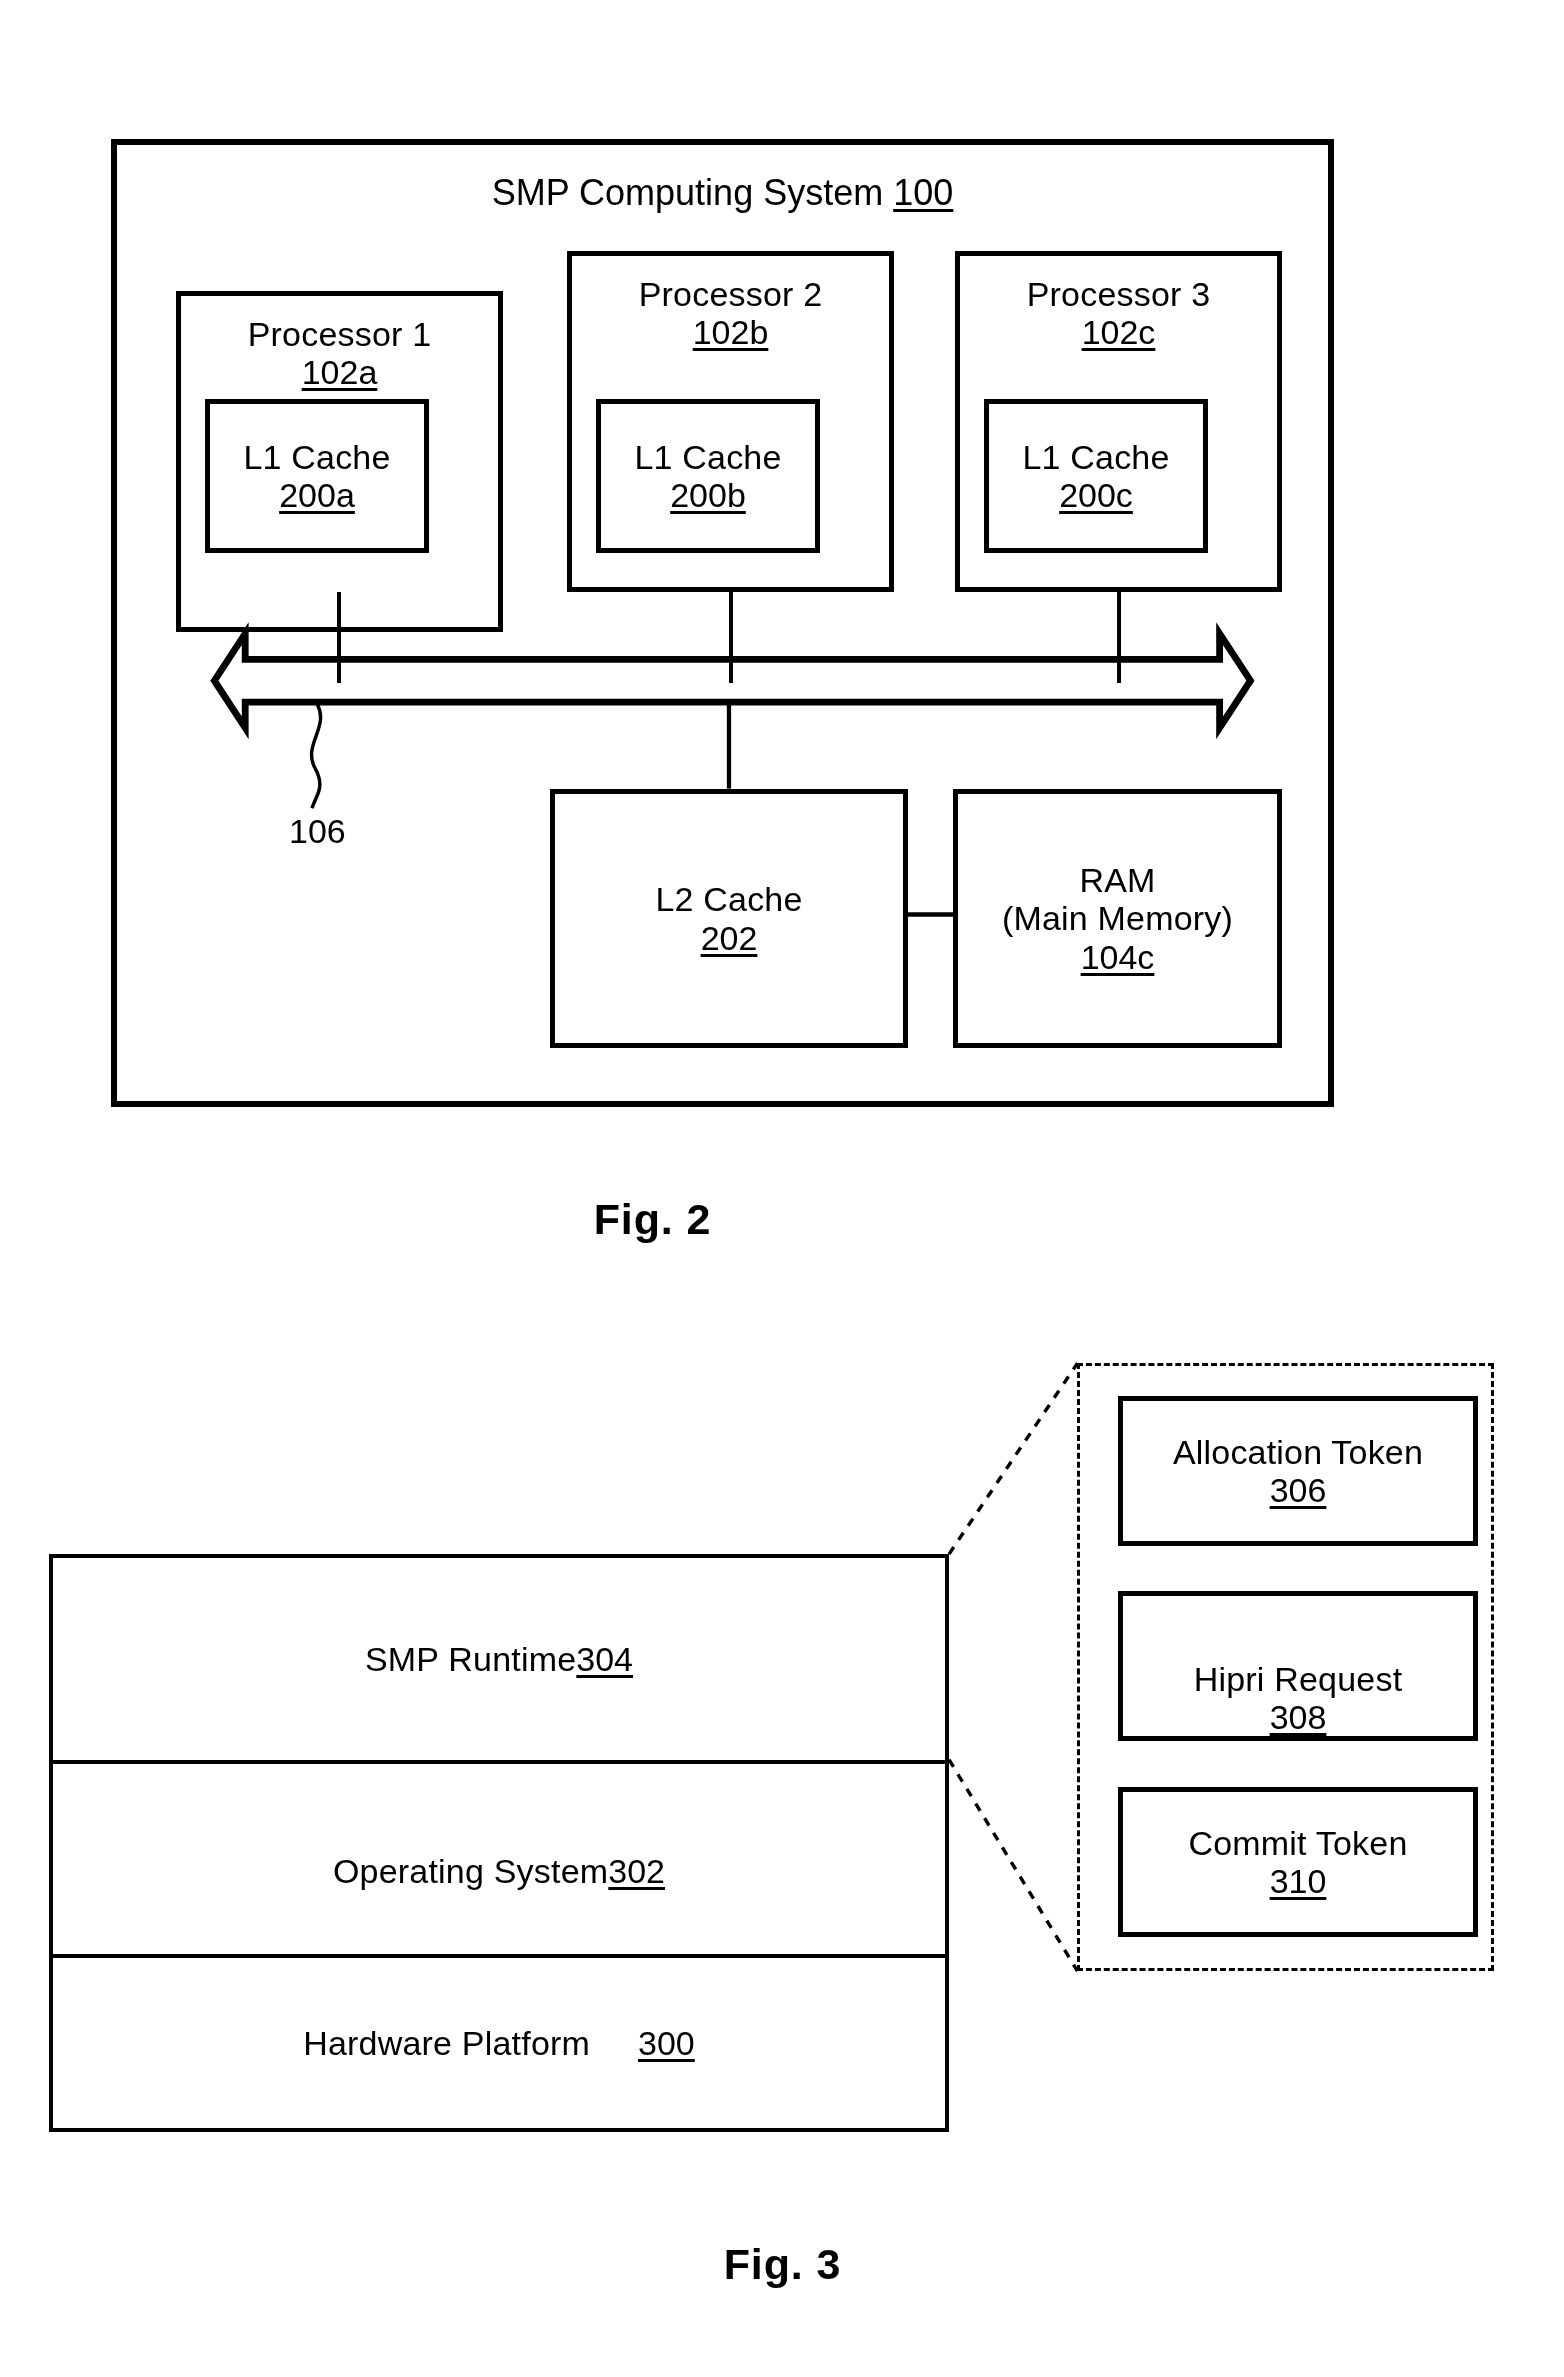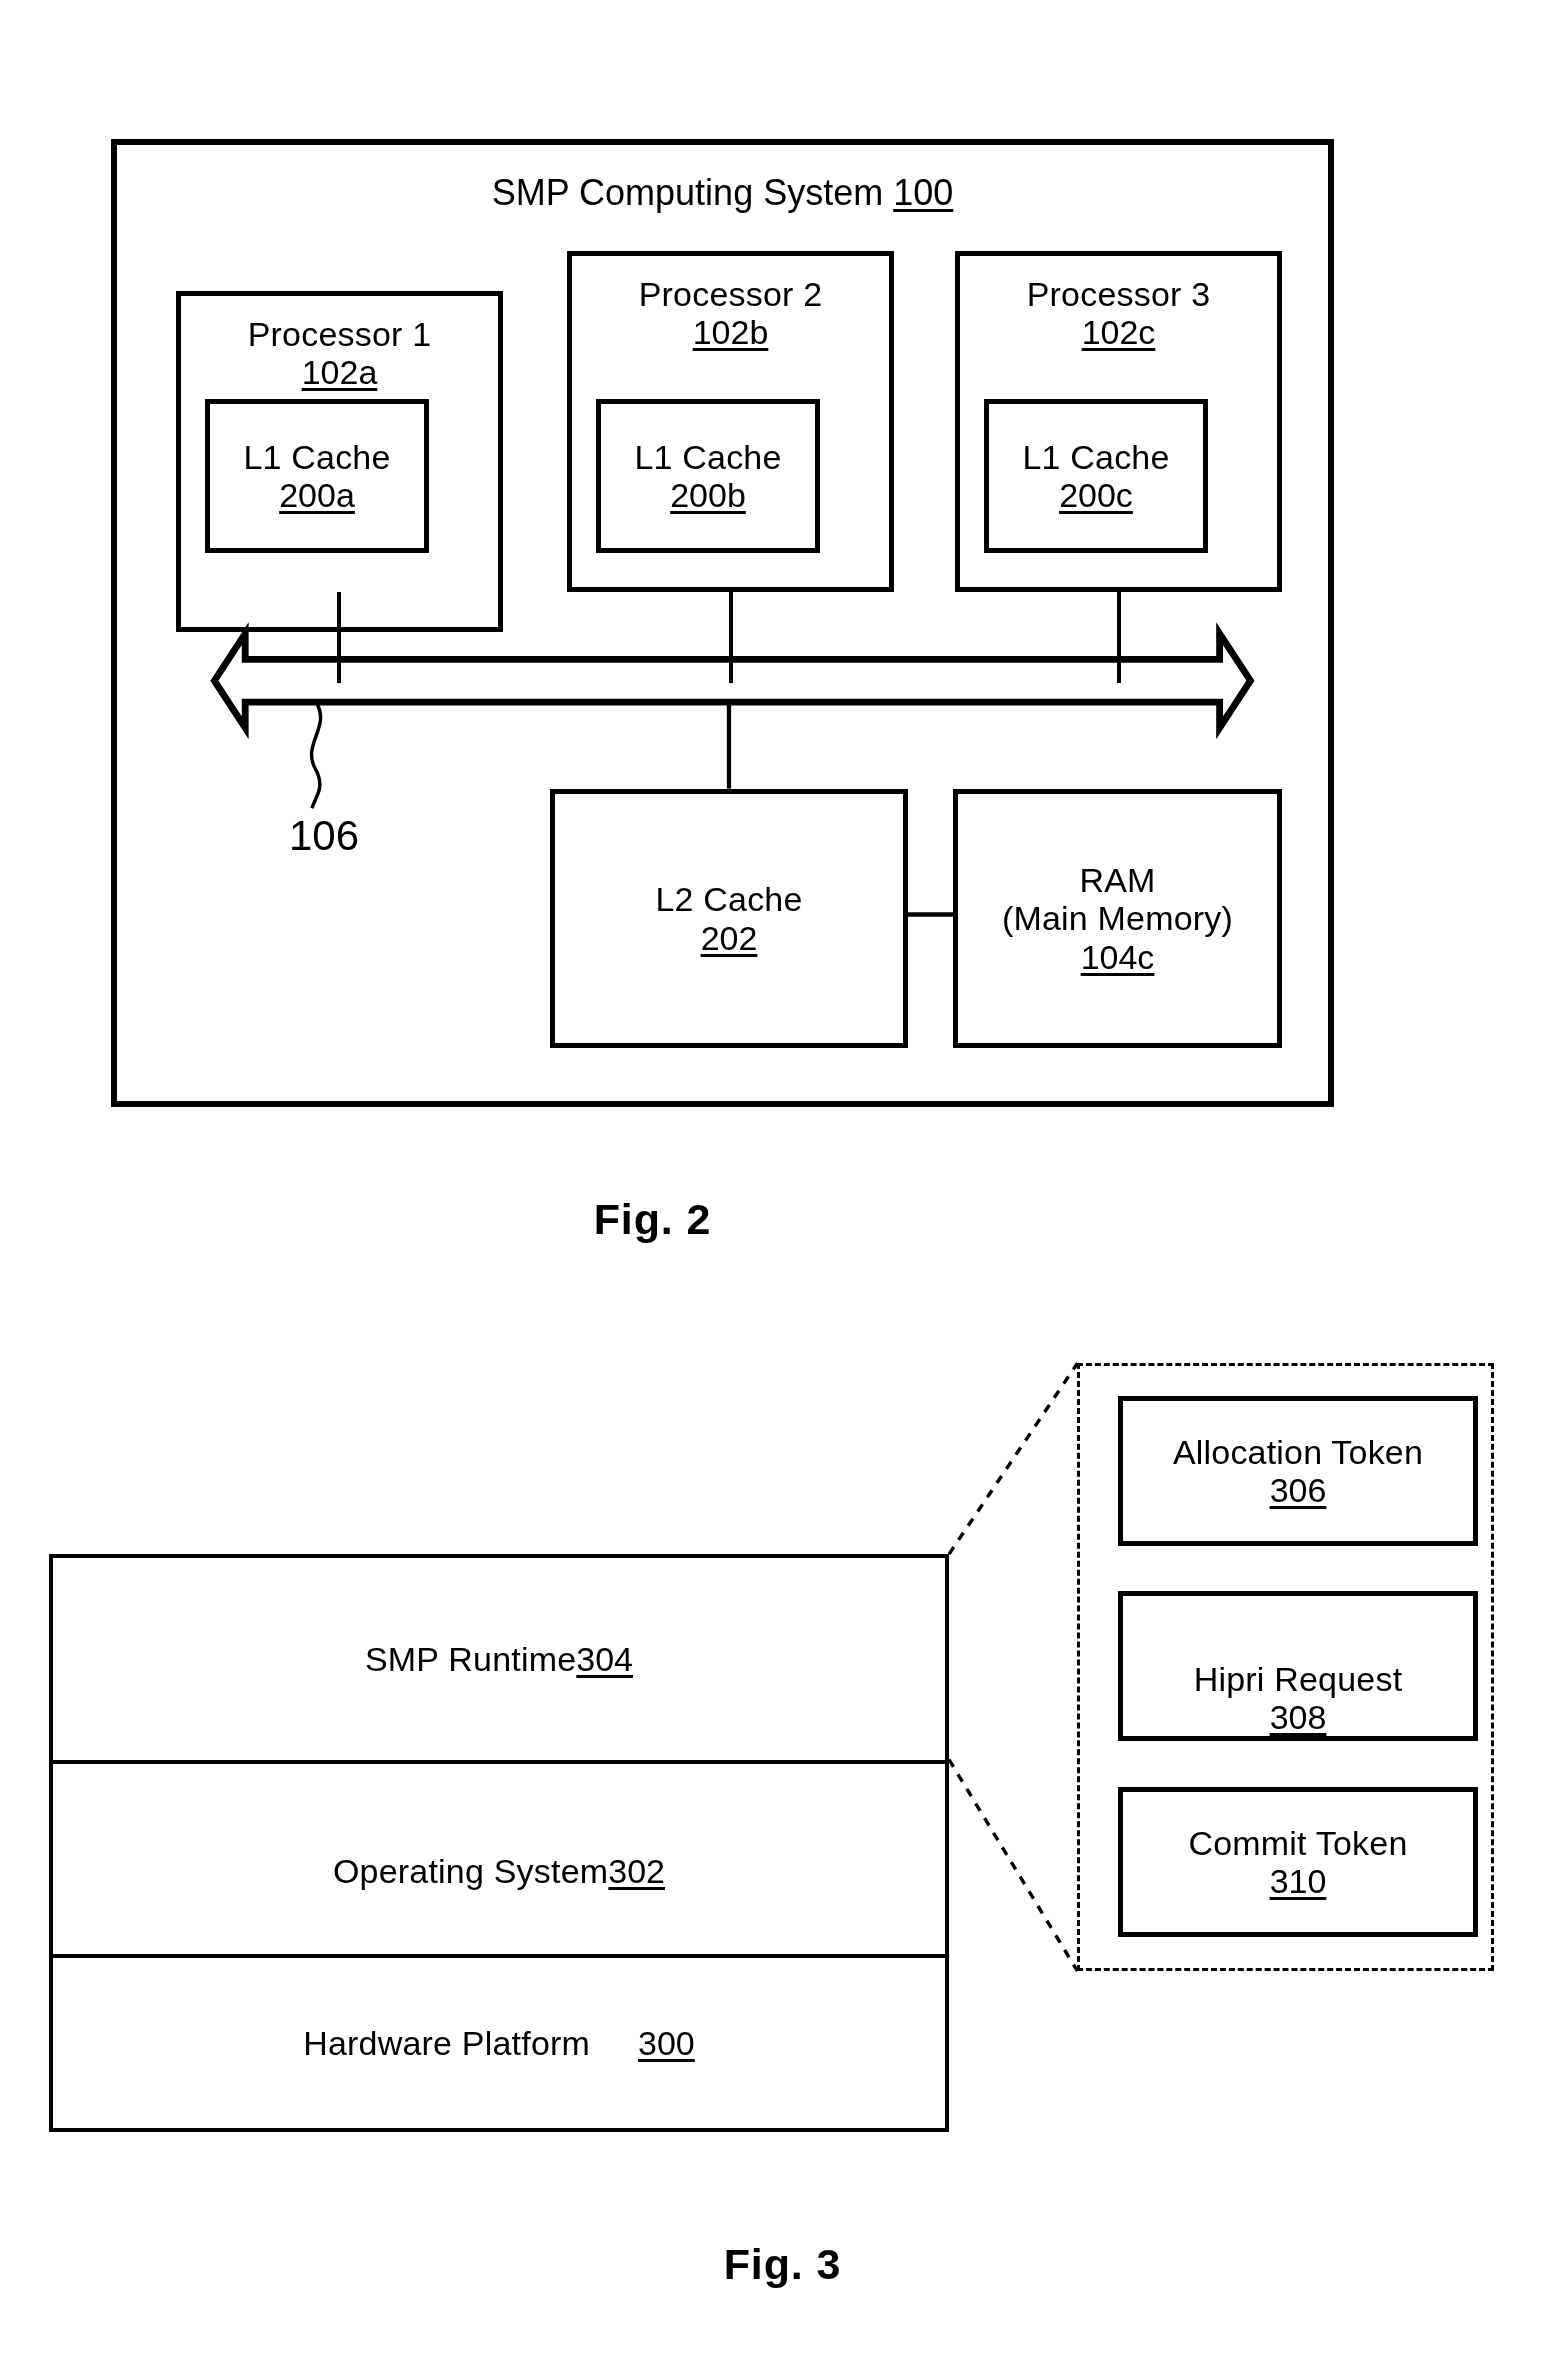--- a/index.html
+++ b/index.html
@@ -92,21 +92,21 @@
     background: #fff;
     display: flex;
     flex-direction: row;
     align-items: center;
     justify-content: center;
     text-align: center;
   }
   .stack-cell.last { border-bottom-width: 4.3px; gap: 48px; }
   .ref-106 {
     position: absolute;
-    font-size: 42px;
+    font-size: 34px;
     white-space: nowrap;
   }
   svg.overlay {
     position: absolute;
     top: 0; left: 0;
     width: 1565px;
     height: 2377px;
     pointer-events: none;
   }
 </style>

